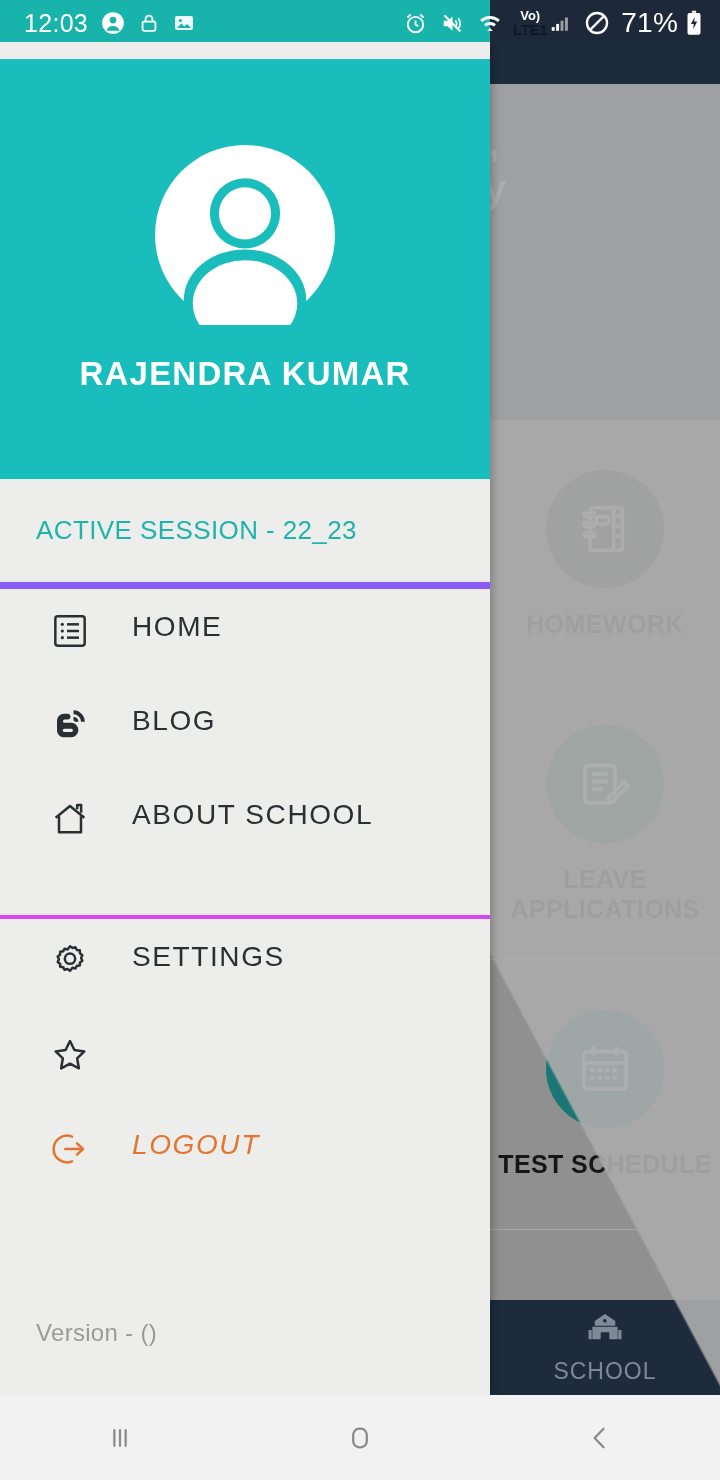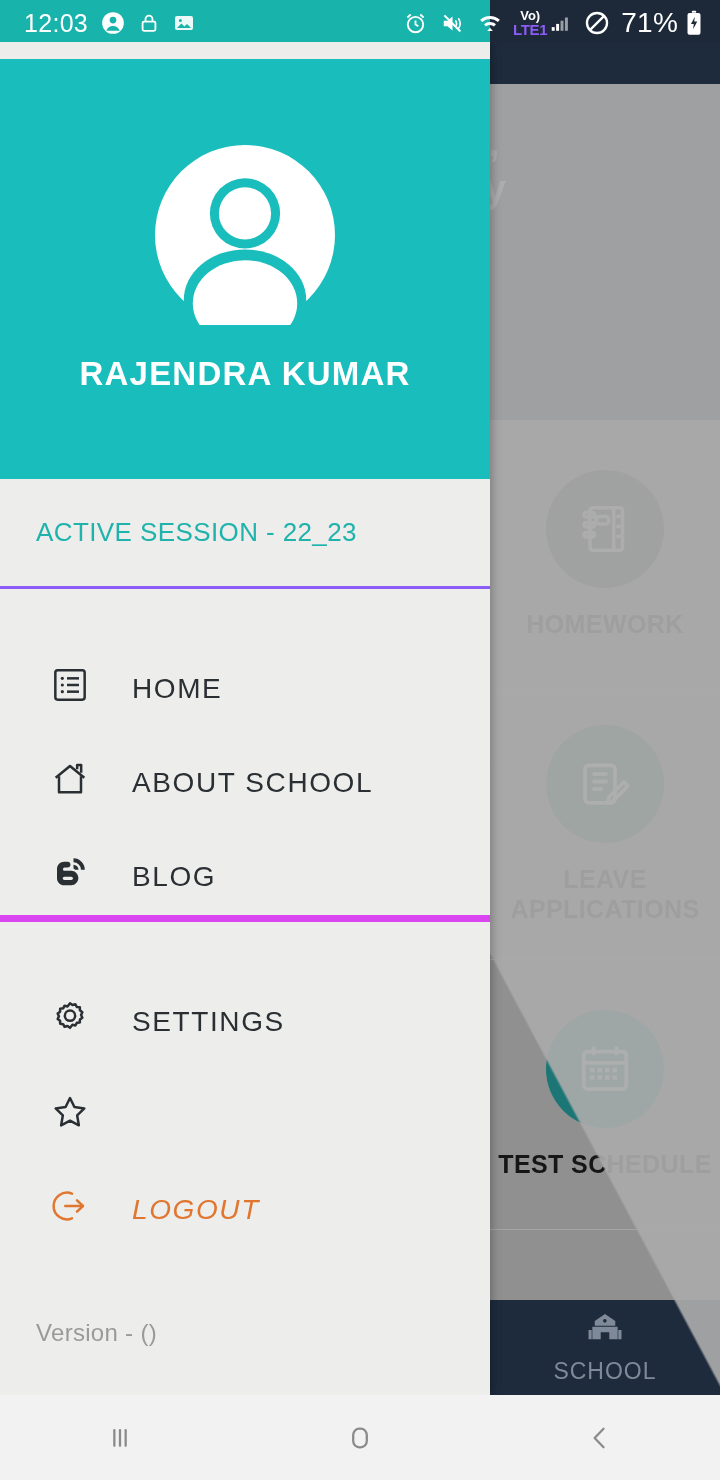--- a/index.html
+++ b/index.html
@@ -73,30 +73,30 @@
   #drawer-head {
     height:420px; background:#18bdbc; flex:0 0 420px;
     display:flex; flex-direction:column; align-items:center; justify-content:center;margin-top:17px;
   }
   #avatar { width:180px; height:180px; }
   #drawer-username {
     margin-top:30px; color:#ffffff; font-size:33px; font-weight:bold; letter-spacing:1.2px;
   }
   #session-row {
     flex:0 0 110px; display:flex; align-items:center;
-    border-bottom:3px solid #8b5cf6;
+    border-bottom:7px solid #8b5cf6;
     text-align:right;
   }
   #session-text {
     margin-left:36px; color:#1fb3ac; font-size:26px; letter-spacing:.4px;
   }
   .menu-group { padding:22px 0; }
-  .menu-group + .menu-group { border-top:7px solid #d946ef; }
+  .menu-group + .menu-group { border-top:4px solid #d946ef; }
   .menu-item {
-    height:94px; display:flex; align-items:flex-end; padding-left:50px; cursor:pointer;
+    height:94px; display:flex; align-items:flex-start; padding-left:50px; cursor:pointer;
   }
   .mi-icon { width:52px; display:flex; align-items:center; justify-content:flex-start; }
   .mi-label {
     margin-left:30px; font-size:28px; color:#2a2f33; letter-spacing:1.6px; font-weight:400;
   }
   .menu-item.danger .mi-label { color:#e0762f;font-style:italic; }
   #version-row { margin-top:auto; padding:0 8px 48px 36px; }
   #version-text { color:#9a9a9a; font-size:24px; letter-spacing:.3px; }
 
   
@@ -226,38 +226,38 @@
             <line x1="10.2" y1="8" x2="17.4" y2="8"></line>
             <line x1="10.2" y1="12" x2="17.4" y2="12"></line>
             <line x1="10.2" y1="16" x2="17.4" y2="16"></line>
           </svg>
         </span>
         <span class="mi-label">HOME</span>
       </div>
 
       <div class="menu-item">
         <span class="mi-icon">
+          <svg width="40" height="40" viewBox="0 0 24 24">
+            <path d="M4.2 9.6c0-2.4 1.9-4.3 4.3-4.3h2.1c.95 0 1.7.77 1.7 1.72s-.75 1.7-1.7 1.7H8.8c-.55 0-1 .45-1 1s.45 1 1 1h3.9c2.4 0 4.3 1.95 4.3 4.35s-1.9 4.33-4.3 4.33H8.5c-2.37 0-4.3-1.93-4.3-4.3zm4.45 4.6c-.56 0-1.02.46-1.02 1.02s.46 1.03 1.02 1.03h4.1c.57 0 1.03-.47 1.03-1.03s-.46-1.02-1.03-1.02z" fill="#2a2f33"></path>
+            <path d="M14.1 3.2a6.85 6.85 0 0 1 6.8 6.8h-2.3a4.55 4.55 0 0 0-4.5-4.5z" fill="#2a2f33"></path>
+            <path d="M14.1 7.1a3.05 3.05 0 0 1 3 3h-2.2a.85.85 0 0 0-.8-.82z" fill="#2a2f33"></path>
+          </svg>
+        </span>
+        <span class="mi-label">BLOG</span>
+      </div>
+
+      <div class="menu-item">
+        <span class="mi-icon">
           <svg width="40" height="40" viewBox="0 0 24 24" fill="none" stroke="#2a2f33" stroke-width="1.5" stroke-linejoin="round">
             <path d="M3.4 11.2 12 4.2l8.6 7"></path>
             <path d="M5.4 10.4V20h13.2v-9.6"></path>
             <path d="M16.3 6.2V3.6h2.4v4.6"></path>
           </svg>
         </span>
         <span class="mi-label">ABOUT SCHOOL</span>
-      </div>
-
-      <div class="menu-item">
-        <span class="mi-icon">
-          <svg width="40" height="40" viewBox="0 0 24 24">
-            <path d="M4.2 9.6c0-2.4 1.9-4.3 4.3-4.3h2.1c.95 0 1.7.77 1.7 1.72s-.75 1.7-1.7 1.7H8.8c-.55 0-1 .45-1 1s.45 1 1 1h3.9c2.4 0 4.3 1.95 4.3 4.35s-1.9 4.33-4.3 4.33H8.5c-2.37 0-4.3-1.93-4.3-4.3zm4.45 4.6c-.56 0-1.02.46-1.02 1.02s.46 1.03 1.02 1.03h4.1c.57 0 1.03-.47 1.03-1.03s-.46-1.02-1.03-1.02z" fill="#2a2f33"></path>
-            <path d="M14.1 3.2a6.85 6.85 0 0 1 6.8 6.8h-2.3a4.55 4.55 0 0 0-4.5-4.5z" fill="#2a2f33"></path>
-            <path d="M14.1 7.1a3.05 3.05 0 0 1 3 3h-2.2a.85.85 0 0 0-.8-.82z" fill="#2a2f33"></path>
-          </svg>
-        </span>
-        <span class="mi-label">BLOG</span>
       </div>
     </div>
 
     <div class="menu-group">
 
       <div class="menu-item">
         <span class="mi-icon">
           <svg width="40" height="40" viewBox="0 0 24 24" fill="none" stroke="#2a2f33" stroke-width="1.5" stroke-linejoin="round">
             <path d="M12 3.2l1.5 1.05 1.75-.45.85 1.6 1.8.2.05 1.8 1.45 1.1-.75 1.65.75 1.65-1.45 1.1-.05 1.8-1.8.2-.85 1.6-1.75-.45L12 17.9l-1.5-1.05-1.75.45-.85-1.6-1.8-.2-.05-1.8L4.6 12.6l.75-1.65-.75-1.65 1.45-1.1.05-1.8 1.8-.2.85-1.6 1.75.45z"></path>
             <circle cx="12" cy="10.6" r="3.1"></circle>
@@ -344,21 +344,21 @@
           <svg width="26" height="26" viewBox="0 0 24 24" fill="#fff">
             <path d="M12 5.6c3.5 0 6.7 1.3 9.1 3.4l-1.8 2.1A11.6 11.6 0 0 0 12 8.4a11.6 11.6 0 0 0-7.3 2.7L2.9 9C5.3 6.9 8.5 5.6 12 5.6z"></path>
             <path d="M12 11.1c2.1 0 4 .75 5.5 2l-1.8 2.1A5.9 5.9 0 0 0 12 13.8c-1.4 0-2.7.5-3.7 1.4L6.5 13.1a8.3 8.3 0 0 1 5.5-2z"></path>
             <path d="M12 16.3l2.6 3H9.4z"></path>
           </svg>
         </span>
 
         <span class="sb-ic" style="margin-left:10px;">
           <span style="display:inline-flex; flex-direction:column; align-items:center; line-height:1;">
             <span style="color:#fff; font-size:13px; font-weight:bold;">Vo)</span>
-            <span style="color:#8b5cf6; font-size:15px; font-weight:bold; letter-spacing:-.3px;">LTE1</span>
+            <span style="color:#0f172a; font-size:15px; font-weight:bold; letter-spacing:-.3px;">LTE1</span>
           </span>
           <svg width="22" height="24" viewBox="0 0 24 24" fill="#fff" style="margin-left:2px;">
             <rect x="3" y="16.5" width="3.2" height="4"></rect>
             <rect x="7.8" y="13" width="3.2" height="7.5"></rect>
             <rect x="12.6" y="9.5" width="3.2" height="11" opacity=".55"></rect>
             <rect x="17.4" y="6" width="3.2" height="14.5" opacity=".55"></rect>
           </svg>
         </span>
 
         <span class="sb-ic">

